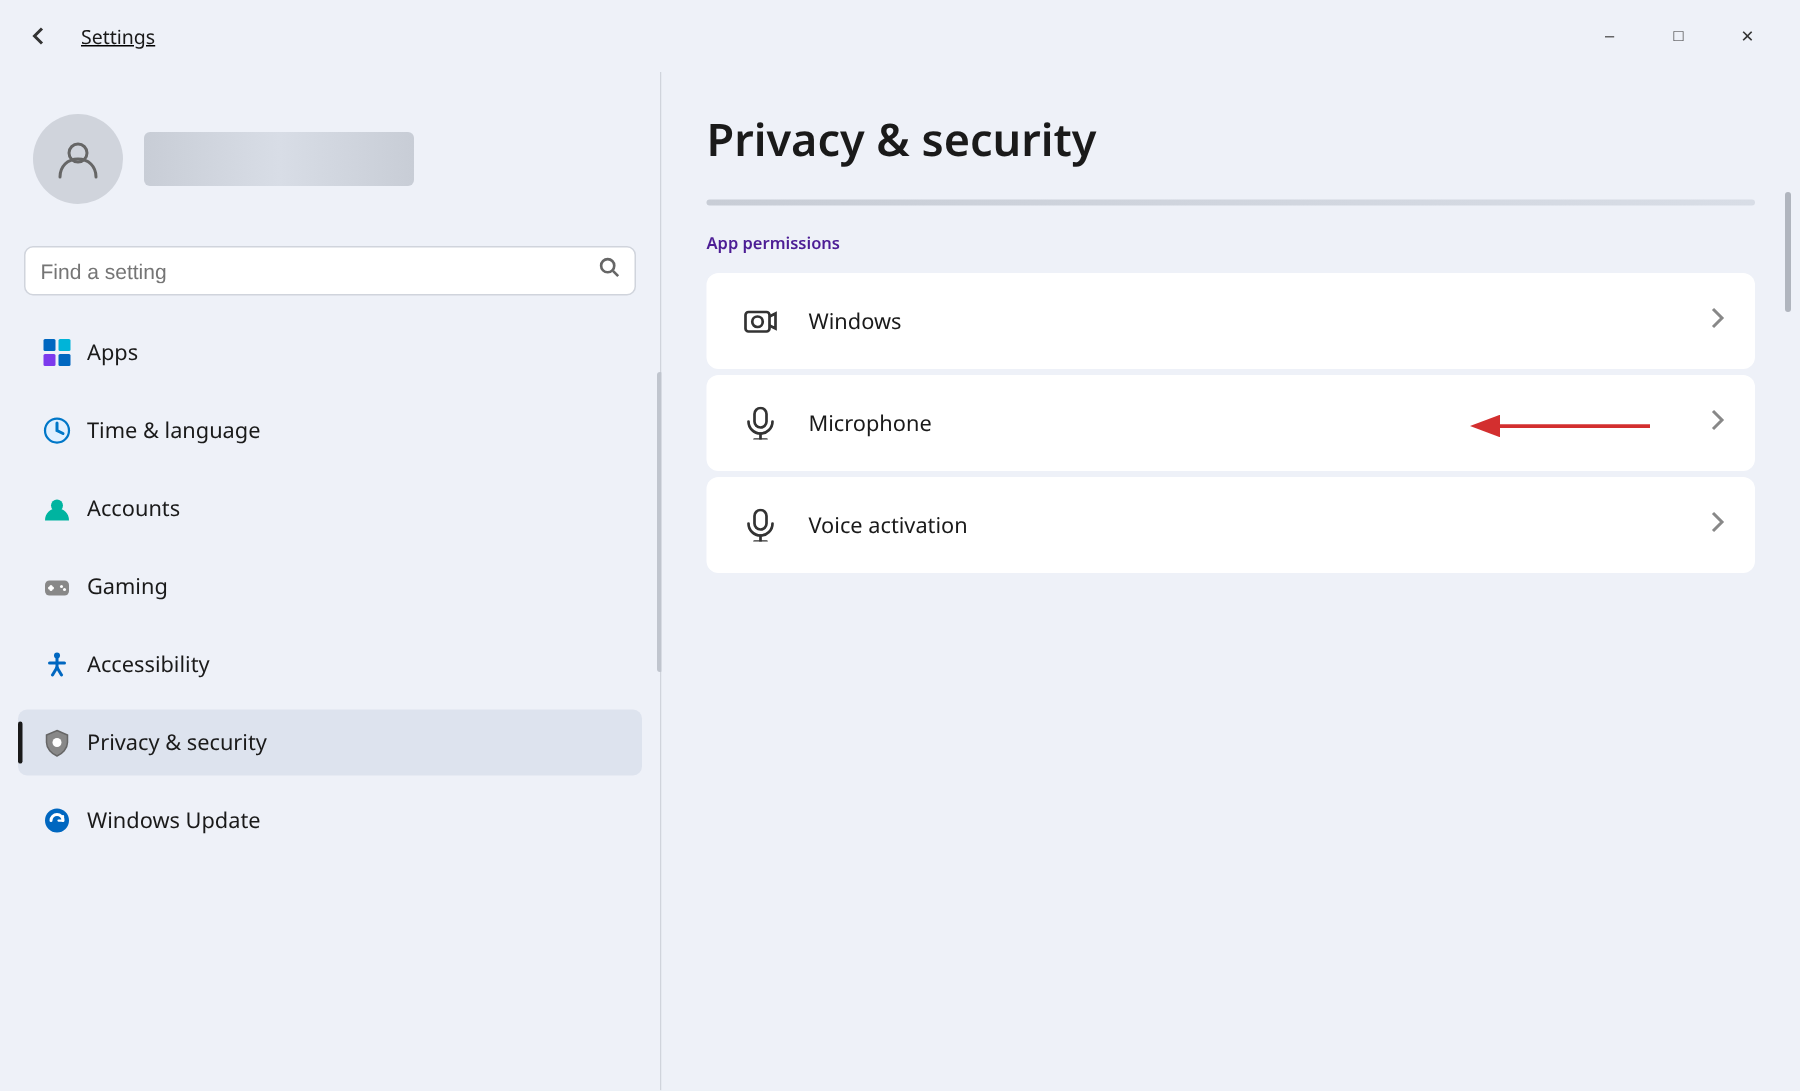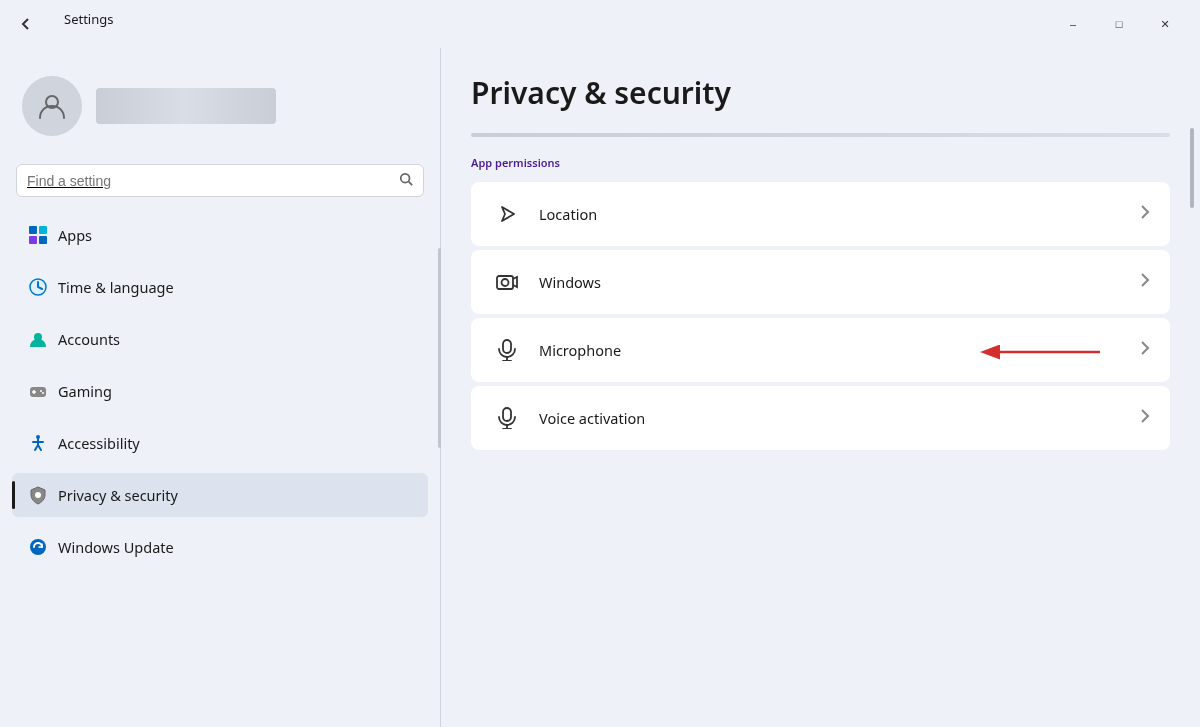--- a/index.html
+++ b/index.html
@@ -20,21 +20,23 @@
       align-items: center;
       justify-content: space-between;
       padding: 8px 12px 8px 12px;
       background: #eef1f8;
       height: 48px;
       flex-shrink: 0;
     }
 
     .titlebar-left {
       display: flex;
-      gap: 24px;
+      align-items: center;
+      gap: 14px;
+      text-decoration: underline;
     }
 
     .titlebar-title {
       font-size: 13px;
       font-weight: 400;
       color: #1a1a1a;
     }
 
     .titlebar-controls {
       display: flex;
@@ -127,21 +129,20 @@
     
     .search-box {
       display: flex;
       align-items: center;
       background: #ffffff;
       border: 1px solid #d0d4dc;
       border-radius: 6px;
       padding: 6px 10px;
       margin: 0 4px 8px 4px;
       gap: 8px;
-      text-decoration: underline;
     }
 
     .search-input {
       border: none;
       background: transparent;
       outline: none;
       font-size: 14px;
       color: #555;
       flex: 1;
     }
@@ -391,33 +392,20 @@
   </div>
 
   <div class="main-content">
 
     <h1 class="page-title">Privacy &amp; security</h1>
 
     <div style="height:4px; background:linear-gradient(90deg,#c8cdd6,#d8dde6); border-radius:2px; margin-bottom:18px;"></div>
 
     <div class="section-header">App permissions</div>
 
-    <div class="permission-card">
-      <div class="perm-icon">
-        <svg width="22" height="22" viewBox="0 0 22 22" fill="none" stroke="#333" stroke-width="1.8">
-          <polygon points="6,4 18,11 6,18 9,11" stroke-linejoin="round"></polygon>
-        </svg>
-      </div>
-      <span class="perm-label">Location</span>
-      <span class="perm-chevron">
-        <svg width="10" height="16" viewBox="0 0 10 16" fill="none" stroke="#888" stroke-width="2">
-          <polyline points="2,2 8,8 2,14"></polyline>
-        </svg>
-      </span>
-    </div>
 
     <div class="permission-card">
       <div class="perm-icon">
         <svg width="22" height="22" viewBox="0 0 22 22" fill="none" stroke="#333" stroke-width="1.8">
           <rect x="1" y="5" width="16" height="13" rx="2"></rect>
           <circle cx="9" cy="11.5" r="3.5"></circle>
           <path d="M17 8l4-2v10l-4-2"></path>
         </svg>
       </div>
       <span class="perm-label">Windows</span>

